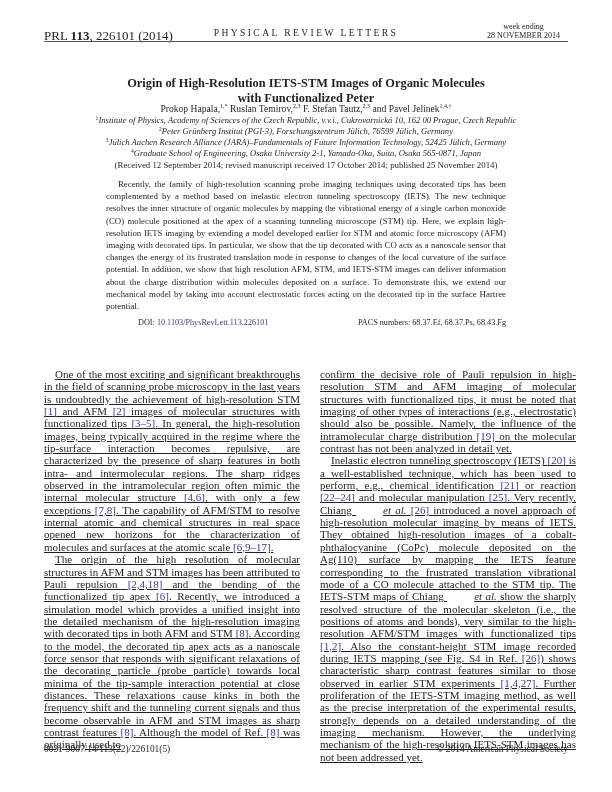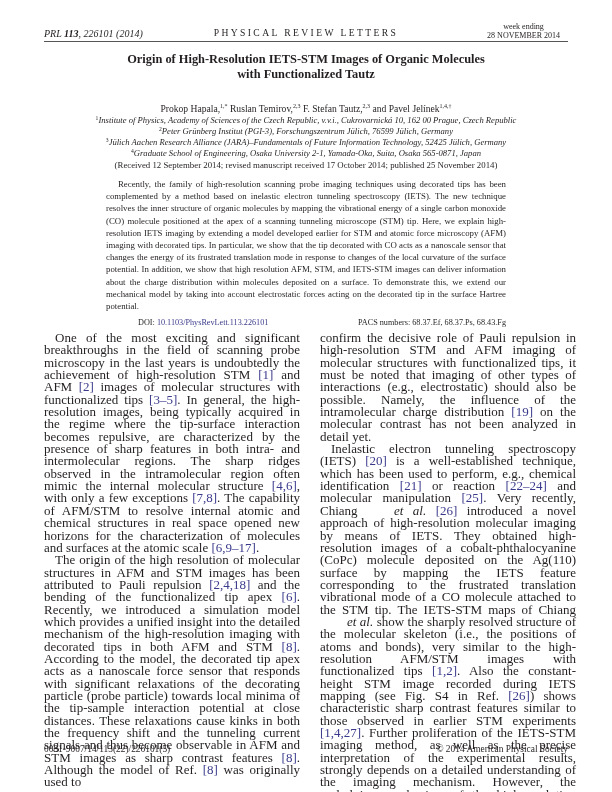--- a/index.html
+++ b/index.html
@@ -4,44 +4,44 @@
 <style>
   html, body { margin: 0; padding: 0; background: #ffffff; }
   body {
     width: 612px; height: 792px; position: relative; overflow: hidden;
     font-family: "Liberation Serif", "DejaVu Serif", serif; color: #231f20;
   }
   .page { position: absolute; left: 0; top: 0; width: 612px; height: 792px; }
 
   
   .rh { position: absolute; left: 44px; right: 44px; top: 22px; height: 20px; }
-  .rh-left { position: absolute; left: 0; top: 6px; font-size: 10px; font-style: italic; }
+  .rh-left { position: absolute; left: 0; top: 6px; font-size: 13px; }
   .rh-left b { font-weight: bold; }
   .rh-center { position: absolute; left: 0; right: 0; top: 5px; text-align: center; font-size: 9.6px; letter-spacing: 2.4px; }
   .rh-right { position: absolute; right: 8px; top: 0px; text-align: right; font-size: 8px; line-height: 9px; }
   .rh-right .we { display: block; text-align: center; }
   .rh-rule { position: absolute; left: 44px; right: 44px; top: 41px; height: 0; border-top: 1.6px solid #555; }
 
   
-  .title { position: absolute; left: 60px; right: 60px; top: 52px; text-align: center; font-weight: bold; font-size: 12.4px; line-height: 15px; }
+  .title { position: absolute; left: 60px; right: 60px; top: 76px; text-align: center; font-weight: bold; font-size: 12.4px; line-height: 15px; }
   .authors { position: absolute; left: 40px; right: 40px; top: 103px; text-align: center; font-size: 9.6px; line-height: 12px; }
   .authors sup { font-size: 6px; vertical-align: 4px; line-height: 0; }
   .affil { position: absolute; left: 36px; right: 36px; text-align: center; font-size: 8.6px; line-height: 10.6px; font-style: italic; }
   .affil sup { font-size: 5.6px; vertical-align: 3.5px; line-height: 0; font-style: normal; }
   .received { position: absolute; left: 36px; right: 36px; top: 160px; text-align: center; font-size: 8.8px; line-height: 11px; }
 
   
   .abstract { position: absolute; left: 106px; right: 106px; top: 178px; font-size: 8.8px; line-height: 12.2px; text-align: justify; text-indent: 12px; }
   .doi-line { position: absolute; left: 106px; right: 106px; top: 318px; height: 12px; font-size: 8.2px; }
   .doi-label { position: absolute; left: 0; top: 0; padding-left: 32px; }
   .doi-link { color: #3a3a8c; text-decoration: none; }
   .pacs { position: absolute; right: 0; top: 0; }
 
   
-  .col { position: absolute; top: 332px; width: 256px; font-size: 13px; line-height: 12.35px; text-align: justify; }
+  .col { position: absolute; top: 368px; width: 256px; font-size: 11px; line-height: 12.35px; text-align: justify; text-decoration: underline; }
   .col-left { left: 44px; }
   .col-right { left: 320px; }
   .col p { margin: 0; text-indent: 11px; }
   .col p.cont { text-indent: 0; }
   .ref { color: #3a3a8c; text-decoration: none; }
   em { font-style: italic; margin-left: 27px; }
 
   
   .footer { position: absolute; left: 44px; right: 44px; top: 744px; height: 12px; font-size: 9.4px; }
   .f-left { position: absolute; left: 0; top: 0; }
@@ -61,21 +61,21 @@
     <div class="rh-center">PHYSICAL REVIEW LETTERS</div>
     <div class="rh-right">
       <span class="we">week ending</span>
       <span>28 NOVEMBER 2014</span>
     </div>
   </div>
   <div class="rh-rule"></div>
 
   <div class="title">
     <div>Origin of High-Resolution IETS-STM Images of Organic Molecules</div>
-    <div>with Functionalized Tautz</div>
+    <div>with Functionalized Peter</div>
   </div>
 
   <div class="authors">
     <span>Prokop Hapala,</span><sup>1,*</sup>
     <span>Ruslan Temirov,</span><sup>2,3</sup>
     <span>F. Stefan Tautz,</span><sup>2,3</sup>
     <span>and Pavel Jelínek</span><sup>1,4,†</sup>
   </div>
 
   <div class="affil" style="top:115px;"><sup>1</sup><span>Institute of Physics, Academy of Sciences of the Czech Republic, v.v.i., Cukrovarnická 10, 162 00 Prague, Czech Republic</span></div>

